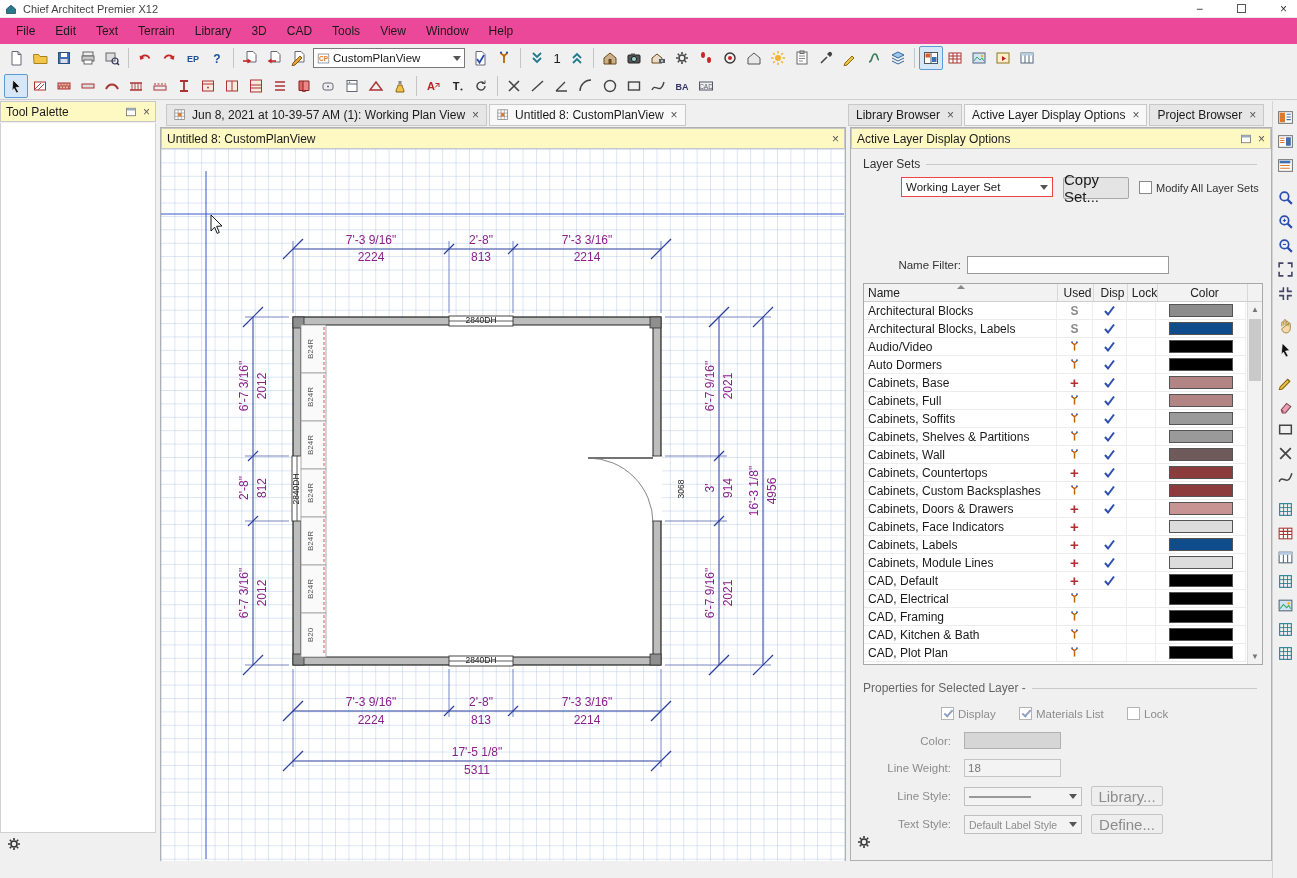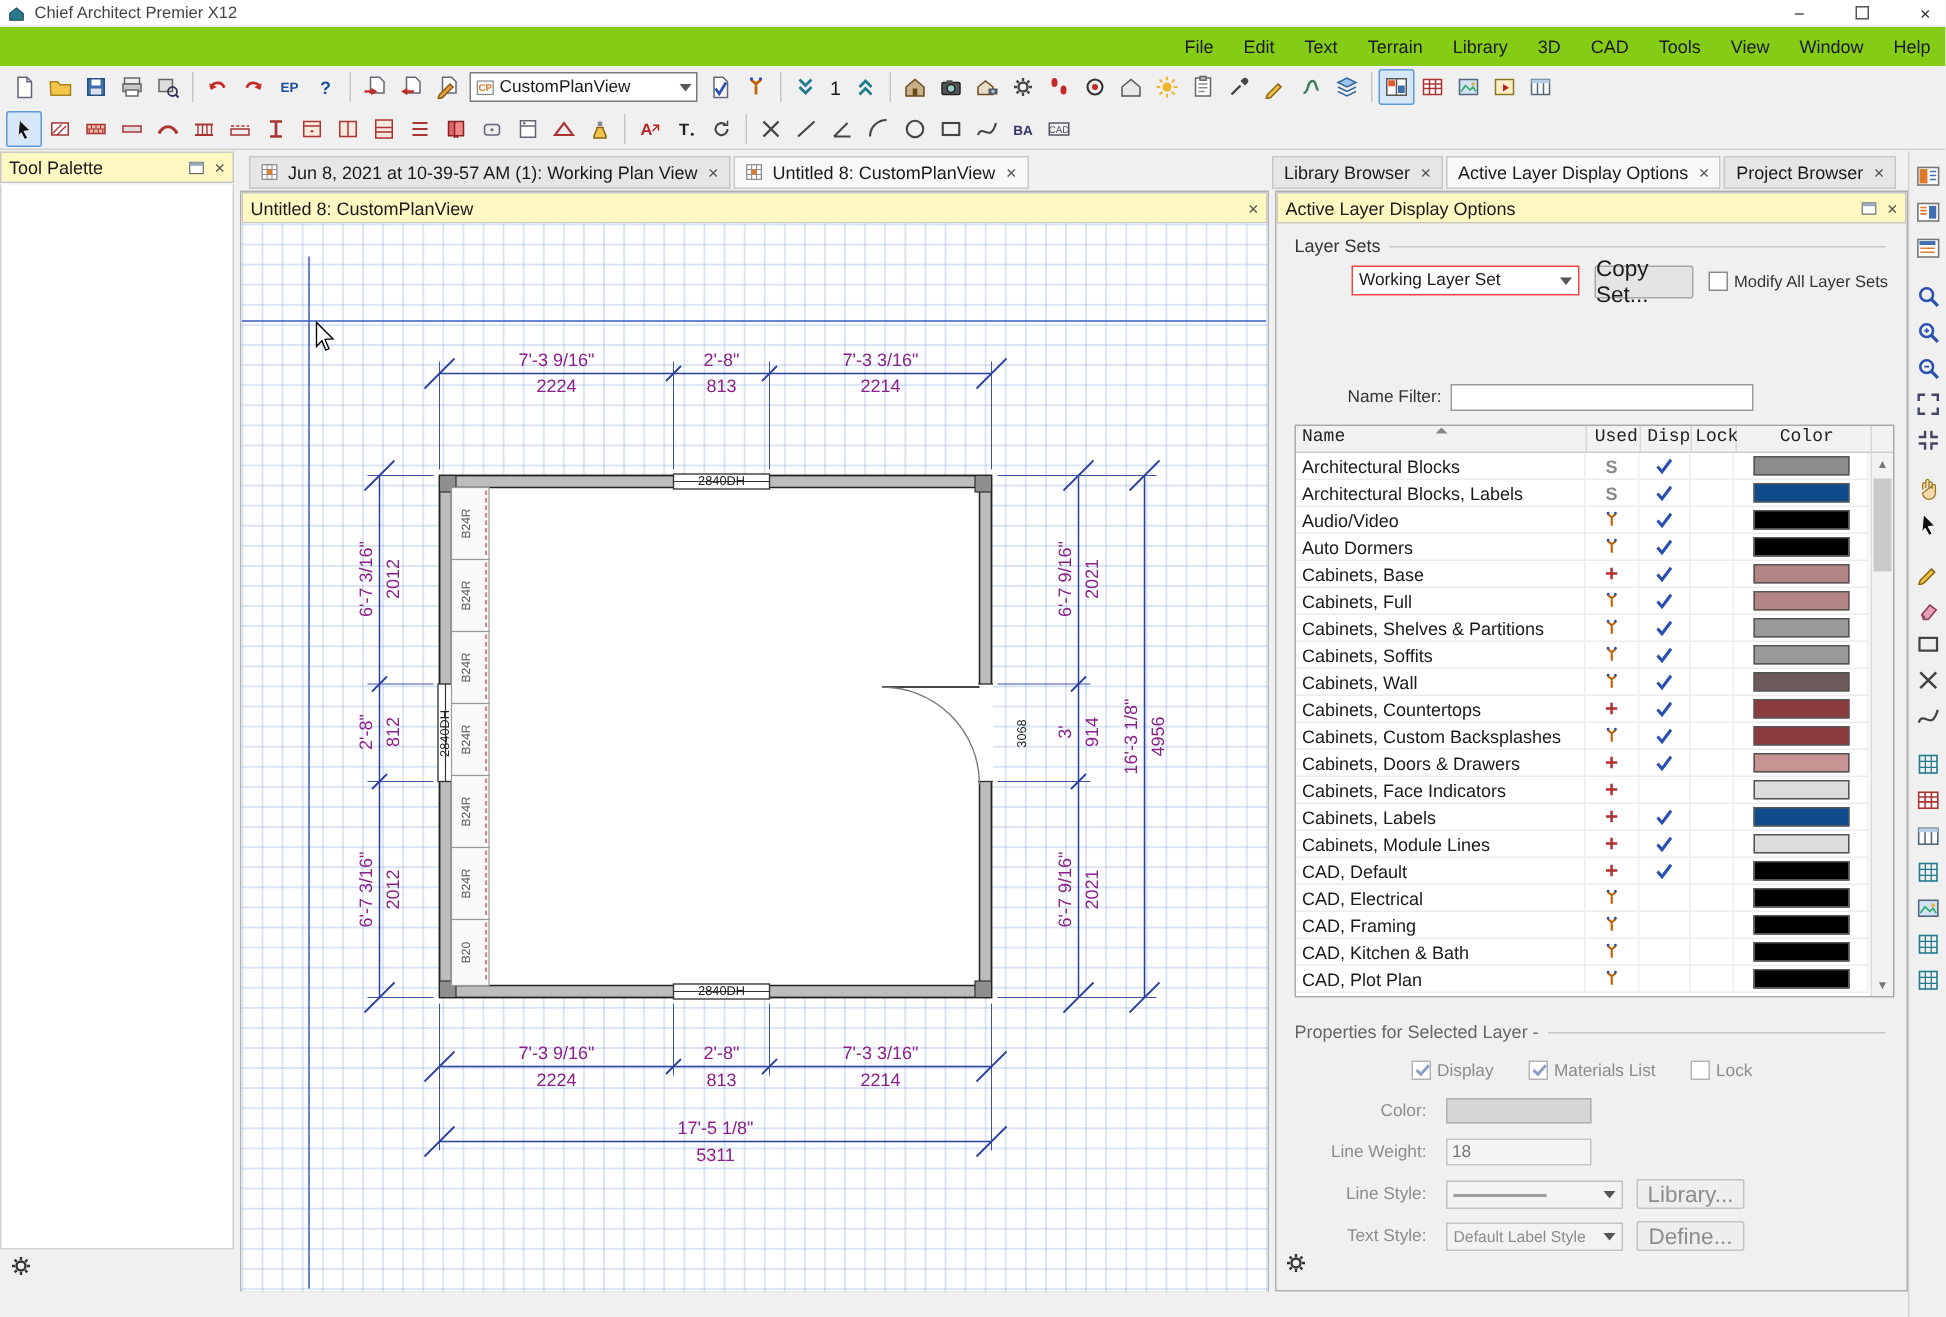--- a/index.html
+++ b/index.html
@@ -9,22 +9,22 @@
     font-family:"Liberation Sans", sans-serif; font-size:12px; color:#1a1a1a;
     background:#f0f0f0;
   }
   
   .titlebar { position:absolute; left:0; top:0; right:0; height:18px; background:#fff;
     display:flex; align-items:center; gap:6px; padding-left:5px; font-size:11px; color:#444;
     border-bottom:1px solid #e8e8e8; }
   .win-controls { margin-left:auto; display:flex; align-items:center; gap:34px; padding-right:10px; color:#333; }
   .win-controls span { cursor:default; font-size:12px; line-height:1; }
   .maxbox { width:9px; height:9px; border:1px solid #555; display:inline-block; }
-  .menubar { position:absolute; left:0; top:18px; right:0; height:26px; background:#84cc16;
-    display:flex; align-items:center; padding-left:6px;justify-content:flex-end; }
+  .menubar { position:absolute; left:0; top:18px; right:0; height:26px; background:#ec4899;
+    display:flex; align-items:center; padding-left:6px; }
   .menu-item { padding:4px 10px; font-size:12px; }
   .toolbar { position:absolute; left:0; right:0; height:28px; background:#f0f0f0;
     display:flex; align-items:center; padding-left:4px; }
   #toolbar1 { top:44px; }
   #toolbar2 { top:72px; border-bottom:1px solid #cfcfcf; }
   .tbtn { width:24px; height:24px; display:flex; align-items:center; justify-content:center;
     border:1px solid transparent; border-radius:2px; flex:none; }
   .tbtn.active { border-color:#5e9bd4; background:#d6e7f7; }
   .tsep { width:1px; height:20px; background:#c4c4c4; margin:0 4px; flex:none; }
   .view-select { height:20px; width:152px; border:1px solid #7a7a7a; background:#fff;
@@ -88,22 +88,22 @@
   .lbl.gray { color:#8c8c8c; }
   .lbl.right { text-align:right; }
   .txtinput { position:absolute; background:#fff; border:1px solid #999; font-size:11.5px;
     padding:0 3px; display:flex; align-items:center; }
   .txtinput.disabled { background:#f3f3f3; border-color:#c4c4c4; color:#777; }
   
   .ltable { position:absolute; left:12px; top:134px; width:400px; height:382px; background:#fff;
     border:1px solid #a8a8a8; overflow:hidden; }
   .lt-head { display:flex; height:18px; background:#f2f2f2; border-bottom:1px solid #cfcfcf;
     font-size:12px; color:#222; }
-  .lt-head .hc { border-right:1px solid #d8d8d8; display:flex; align-items:flex-start; padding-left:4px;
-    position:relative;font-family:Liberation Mono, monospace; }
+  .lt-head .hc { border-right:1px solid #d8d8d8; display:flex; align-items:center; padding-left:4px;
+    position:relative; }
   .trow { display:flex; height:18px; border-bottom:1px solid #ececec; font-size:12px; }
   .tc { border-right:1px solid #eeeeee; display:flex; align-items:center; overflow:hidden; white-space:nowrap; }
   .c-name { width:194px; padding-left:4px; }
   .c-used { width:36px; justify-content:center; }
   .c-disp { width:34px; justify-content:center; }
   .c-lock { width:30px; justify-content:center; }
   .c-color { width:90px; justify-content:center; }
   .uS { color:#8a8a8a; font-weight:bold; font-size:12px; }
   .uP { color:#b03030; font-weight:bold; font-size:15px; line-height:1; }
   .swatch { width:64px; height:13px; border:1px solid #555; display:inline-block; }
@@ -941,41 +941,41 @@
               <svg width="13" height="13" viewBox="0 0 13 13">
                 <path d="M2 7l3 3.5L11 2.5" fill="none" stroke="#2a4fb0" stroke-width="2"></path>
               </svg>
             </div>
             <div class="tc c-lock"></div>
             <div class="tc c-color">
               <span class="swatch" style="background:#b28484"></span>
             </div>
           </div>
           <div class="trow">
-            <div class="tc c-name">Cabinets,  Shelves &amp; Partitions</div>
+            <div class="tc c-name">Cabinets,  Soffits</div>
             <div class="tc c-used">
               <svg viewBox="0 0 16 16" width="13" height="13">
                 <path d="M8 13V7" stroke="#c06000" stroke-width="1.8"></path>
                 <path d="M8 7C8 4 5 5 5 3M8 7c0-3 3-2 3-4" fill="none" stroke="#c06000" stroke-width="1.8"></path>
                 <circle cx="5" cy="2.6" r="1.1" fill="#2a4fb0"></circle>
                 <circle cx="11" cy="2.6" r="1.1" fill="#2a4fb0"></circle>
               </svg>
             </div>
             <div class="tc c-disp">
               <svg width="13" height="13" viewBox="0 0 13 13">
                 <path d="M2 7l3 3.5L11 2.5" fill="none" stroke="#2a4fb0" stroke-width="2"></path>
               </svg>
             </div>
             <div class="tc c-lock"></div>
             <div class="tc c-color">
               <span class="swatch" style="background:#9a9a9a"></span>
             </div>
           </div>
           <div class="trow">
-            <div class="tc c-name">Cabinets,  Soffits</div>
+            <div class="tc c-name">Cabinets,  Shelves &amp; Partitions</div>
             <div class="tc c-used">
               <svg viewBox="0 0 16 16" width="13" height="13">
                 <path d="M8 13V7" stroke="#c06000" stroke-width="1.8"></path>
                 <path d="M8 7C8 4 5 5 5 3M8 7c0-3 3-2 3-4" fill="none" stroke="#c06000" stroke-width="1.8"></path>
                 <circle cx="5" cy="2.6" r="1.1" fill="#2a4fb0"></circle>
                 <circle cx="11" cy="2.6" r="1.1" fill="#2a4fb0"></circle>
               </svg>
             </div>
             <div class="tc c-disp">
               <svg width="13" height="13" viewBox="0 0 13 13">

